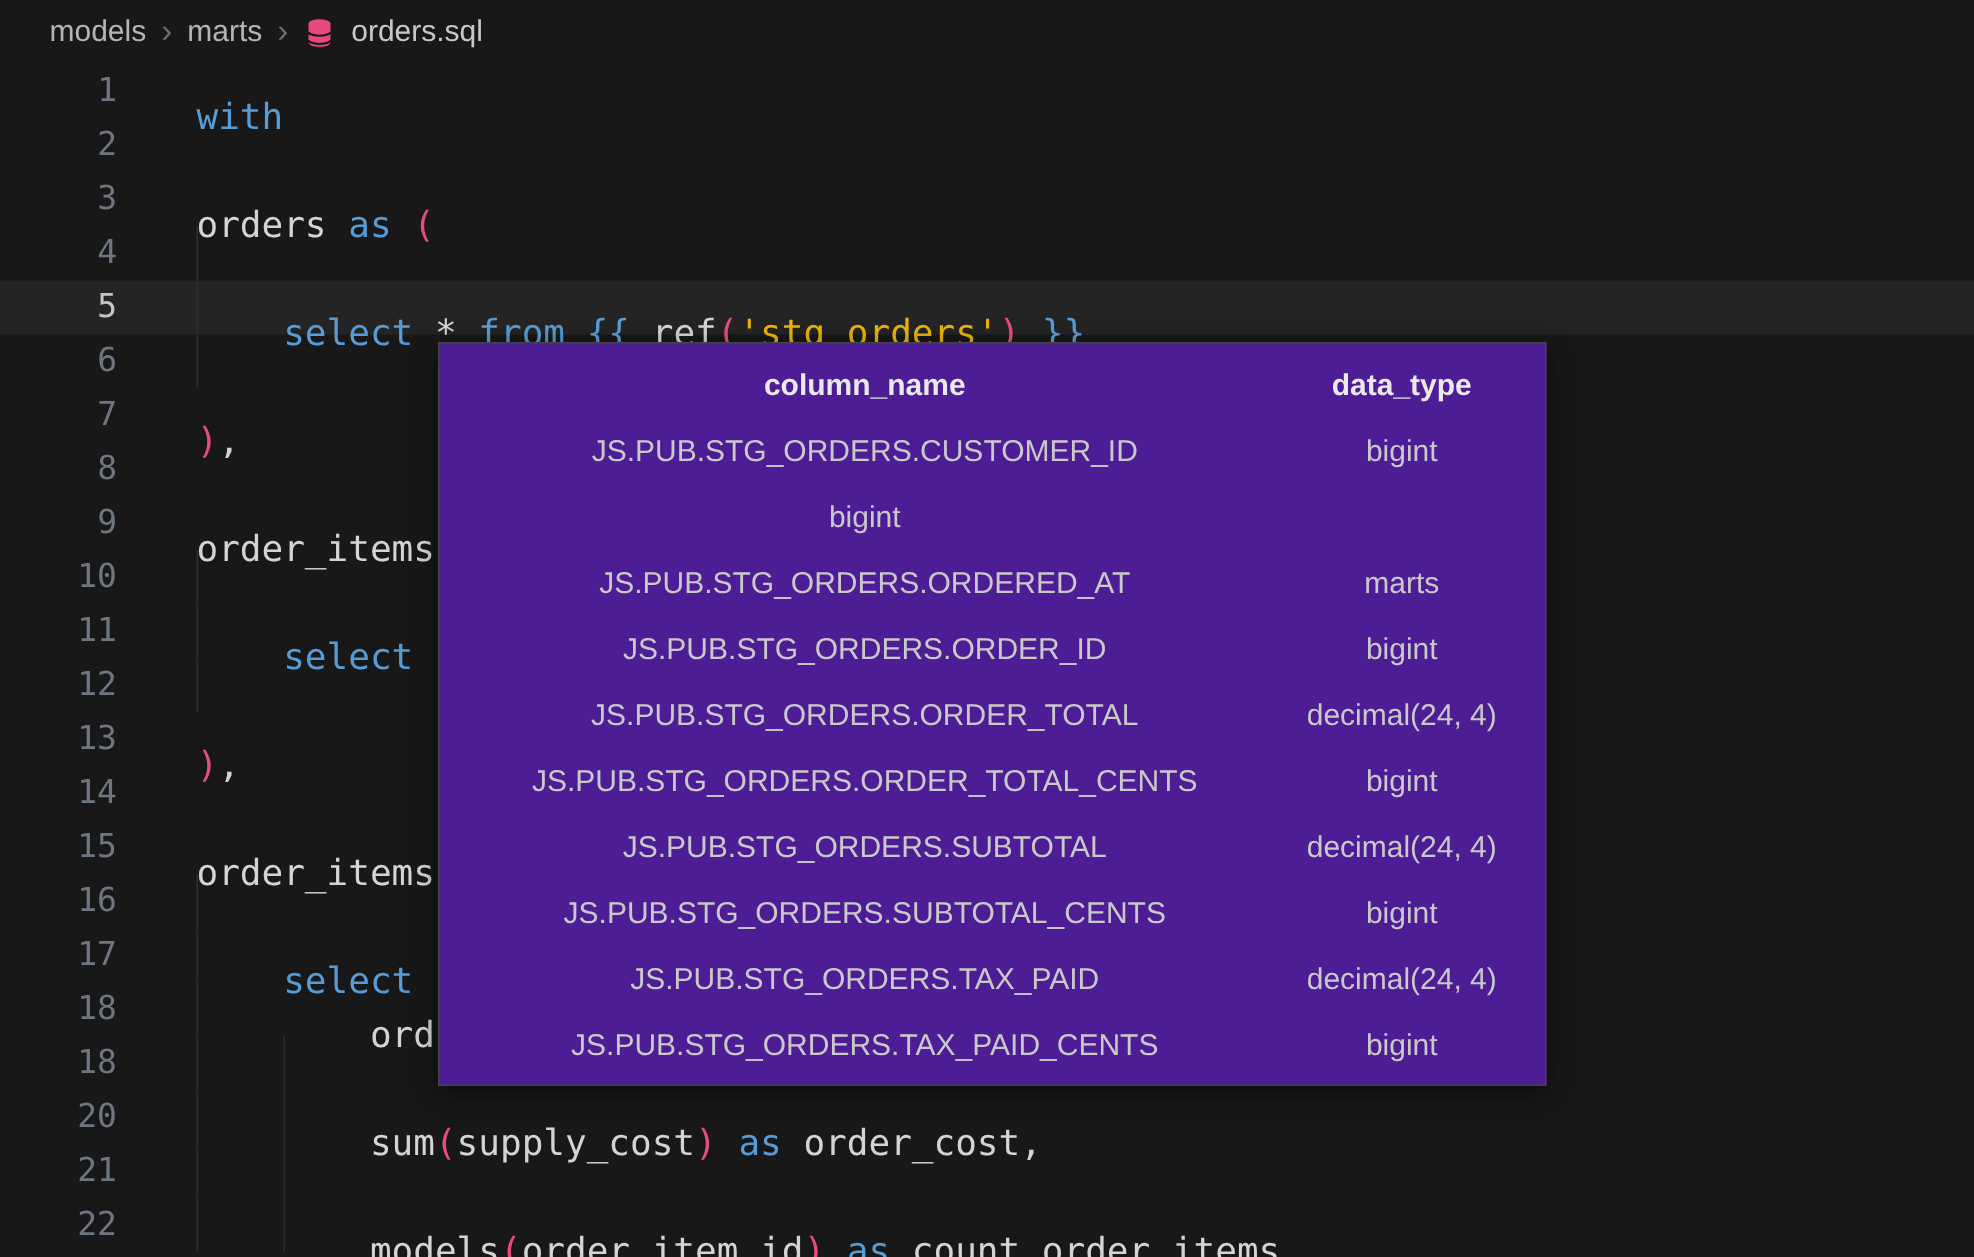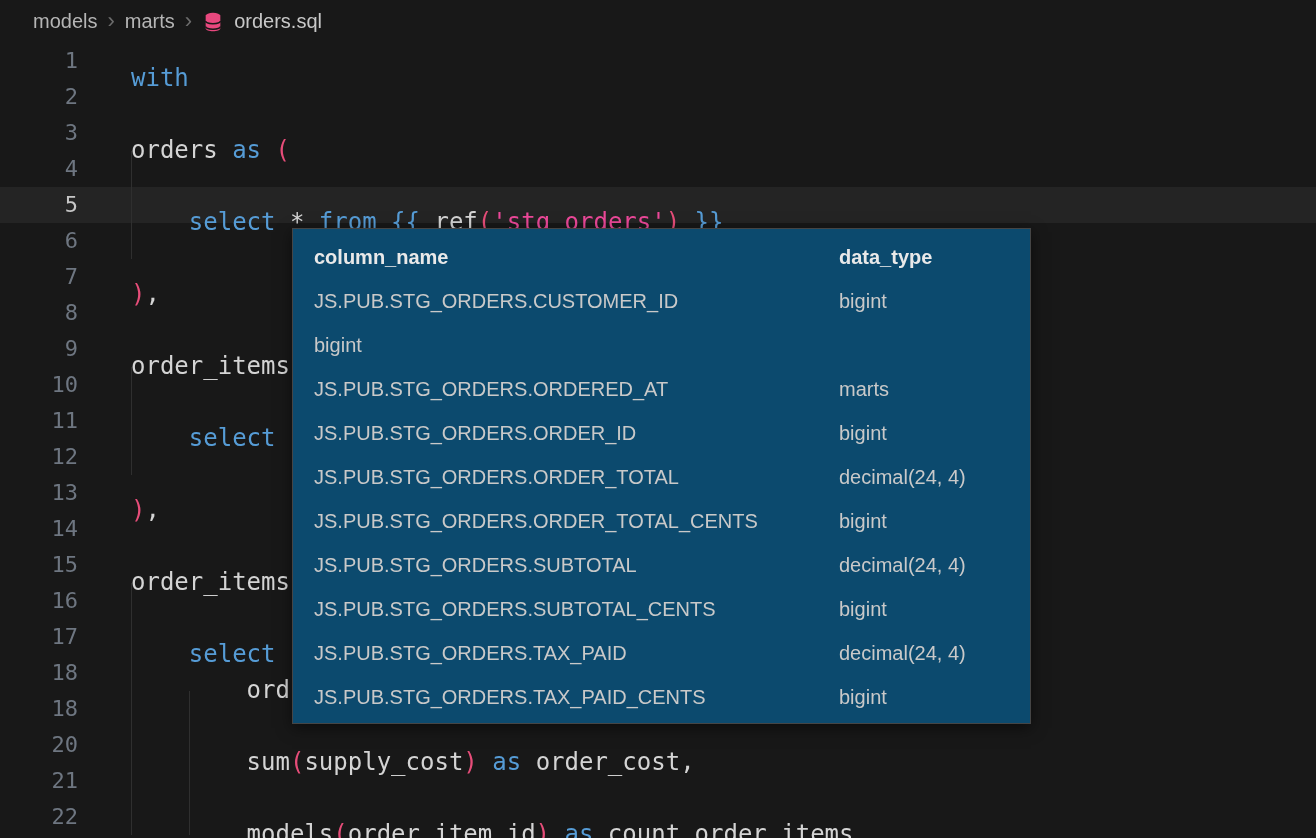--- a/index.html
+++ b/index.html
@@ -50,36 +50,37 @@
     width:1px; background:#2f2f2f;
   }
   .code-text {
     position:absolute; left:131px; top:17px;
     white-space:pre;
     color:#d4d4d4;
   }
   .tok-kw   { color:#569cd6; }
   .tok-id   { color:#d4d4d4; }
   .tok-br   { color:#e64d79; }
-  .tok-str  { color:#ec4899; }
+  .tok-str  { color:#eab308; }
   .tok-jinja{ color:#569cd6; }
 
   
   .popup {
     position:absolute;
     left:292px; top:228px;
     width:739px;
-    background:#0c4a6e;
+    background:#4c1d95;
     border:1px solid #454545;
     box-shadow:0 4px 14px rgba(0,0,0,0.5);
     padding:6px 0 4px 0;
     font-family:"Liberation Sans", sans-serif;
     font-size:20px;
     color:#c9c9c9;
     z-index:5;
+    text-align:center;
   }
   .popup-row {
     display:grid;
     grid-template-columns:525px 1fr;
     height:44px;
     align-items:center;
     padding-left:21px;
   }
   .popup-header { font-weight:bold; color:#e9e9e9; }
   .cell { overflow:hidden; white-space:nowrap; }

